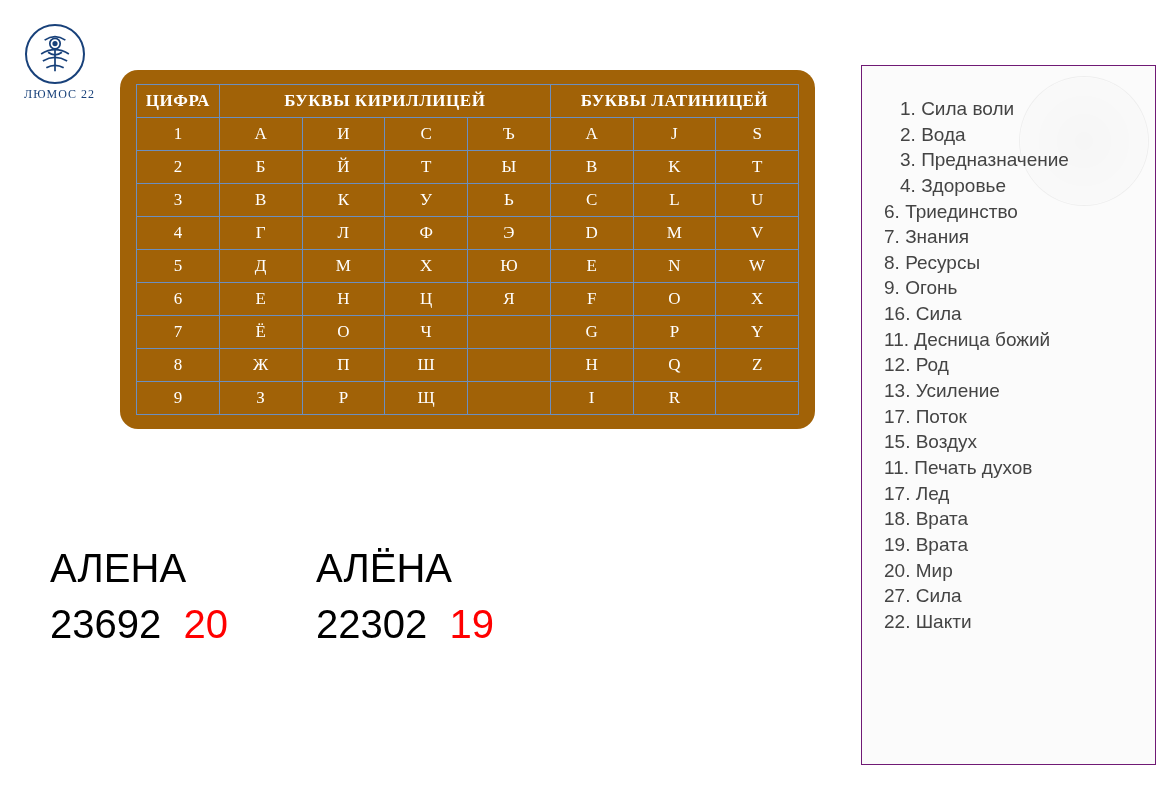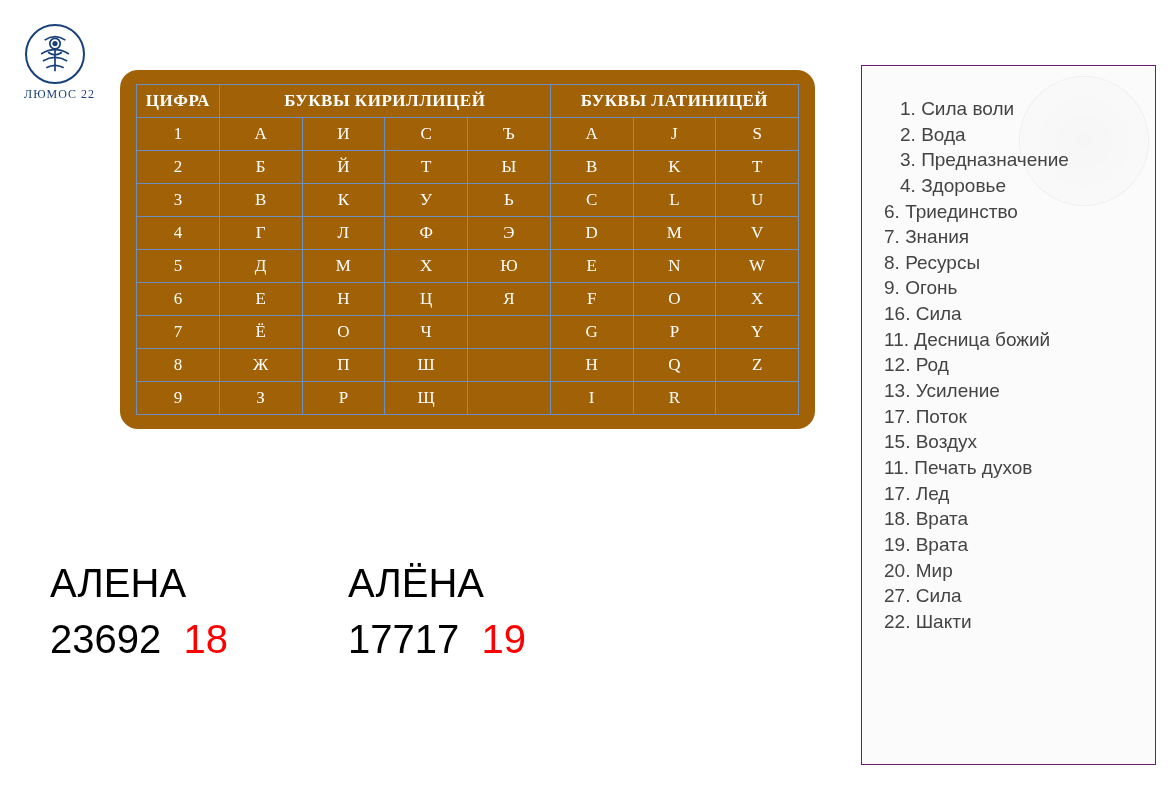--- a/index.html
+++ b/index.html
@@ -66,22 +66,21 @@
       font-weight: 500;
     }
     table.cipher .digit-col { width: 12.5%; }
     table.cipher .letter-col { width: 12.5%; }
 
     .names {
       position: absolute;
       top: 540px;
       left: 50px;
       display: flex;
-      gap: 120px;
-      margin-top: 15px;
+      gap: 88px;
     }
     .name-block {
       font-size: 40px;
       line-height: 1.4;
       color: #000;
     }
     .red { color: #ff0000; }
 
     .sidebar {
       position: absolute;
@@ -230,27 +229,27 @@
         </tr>
       </tbody>
   </table>
 </div>
 
 <div class="names">
   <div class="name-block">
     <div>АЛЕНА</div>
     <div>
       <span>23692</span>&nbsp;
-      <span class="red">18</span>
+      <span class="red">20</span>
     </div>
   </div>
   <div class="name-block">
     <div>АЛЁНА</div>
     <div>
-      <span>17717</span>&nbsp;
+      <span>22302</span>&nbsp;
       <span class="red">19</span>
     </div>
   </div>
 </div>
 
 <div class="sidebar">
   <div class="sidebar-bg"></div>
   <div id="meanings-list">
       <div class="row indent"><span>1.</span><span> Сила воли</span></div>
       <div class="row indent"><span>2.</span><span> Вода</span></div>

